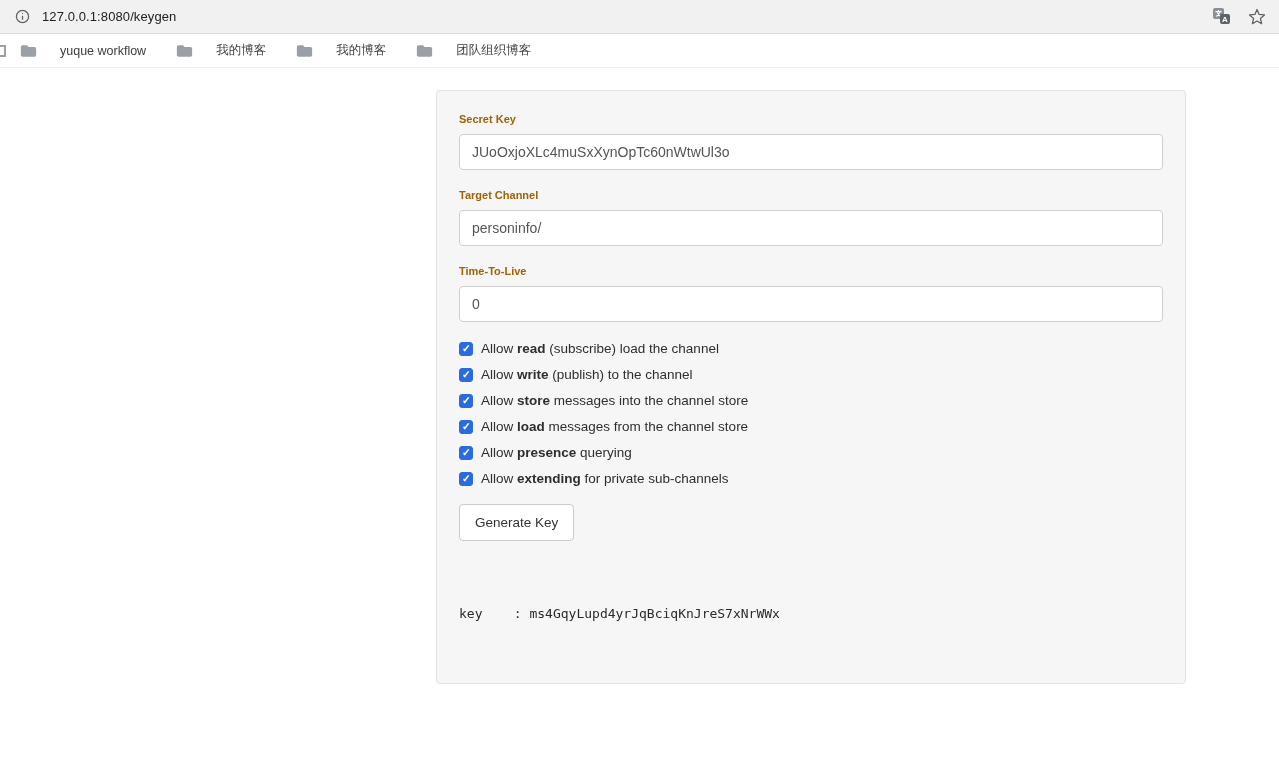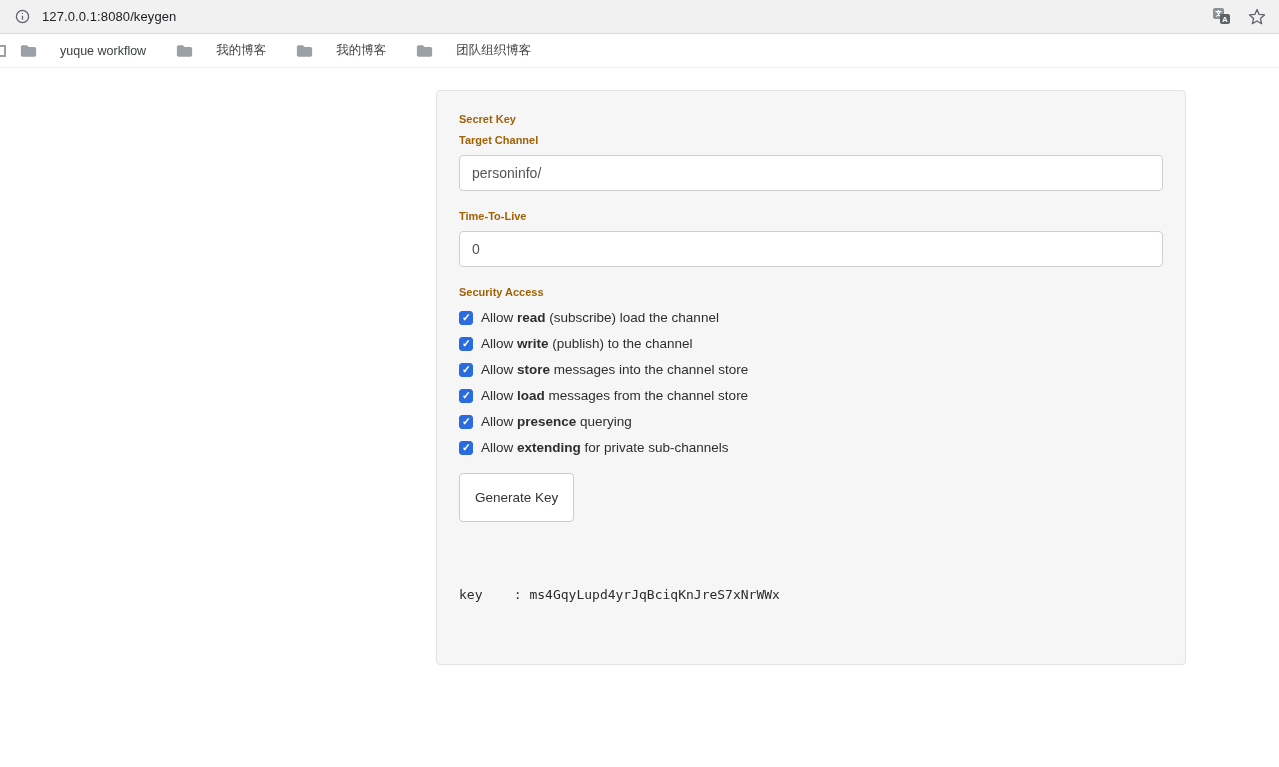--- a/index.html
+++ b/index.html
@@ -74,21 +74,21 @@
     background: #ffffff; position: relative; cursor: pointer; flex: 0 0 auto;
   }
   .cb-row input[type="checkbox"]:checked {
     background: var(--accent, #2a6cdf); border-color: var(--accent, #2a6cdf);
   }
   .cb-row input[type="checkbox"]:checked::after {
     content: "✓"; position: absolute; left: 2px; top: -1px;
     color: #ffffff; font-size: 10.5px; font-weight: bold;
   }
   .generate-btn {
-    margin-top: 7px; padding: 16px 15px;
+    margin-top: 7px; padding: 10px 15px;
     background: #ffffff; border: 1px solid #cccccc; border-radius: 4px;
     font-size: 13.5px; color: #333333; cursor: pointer;
     font-family: "Liberation Sans", "DejaVu Sans", sans-serif;
   }
   .key-output {
     margin-top: 27px;
     font-family: "DejaVu Sans Mono", "Liberation Mono", monospace;
     font-size: 13px; line-height: 18.5px; color: #2b2b2b;
     white-space: pre;
   }
@@ -162,28 +162,28 @@
     </span>
     <span>团队组织博客</span>
   </span>
 </div>
 
 <div class="page">
 
   <div class="panel">
 
     <div class="field-label">Secret Key</div>
+    <input class="text-input" type="text" value="JUoOxjoXLc4muSxXynOpTc60nWtwUl3o" style="">
 
     <div class="field-label">Target Channel</div>
     <input class="text-input" type="text" value="personinfo/" style="">
 
     <div class="field-label">Time-To-Live</div>
     <input class="text-input" type="text" value="0" style="">
 
-    <div class="field-label">Security Access</div>
 
     <div class="cb-list">
       <label class="cb-row">
         <input type="checkbox" checked="" style="">
         <span><span>Allow </span><b>read</b><span> (subscribe) load the channel</span></span>
       </label>
       <label class="cb-row">
         <input type="checkbox" checked="" style="">
         <span><span>Allow </span><b>write</b><span> (publish) to the channel</span></span>
       </label>

